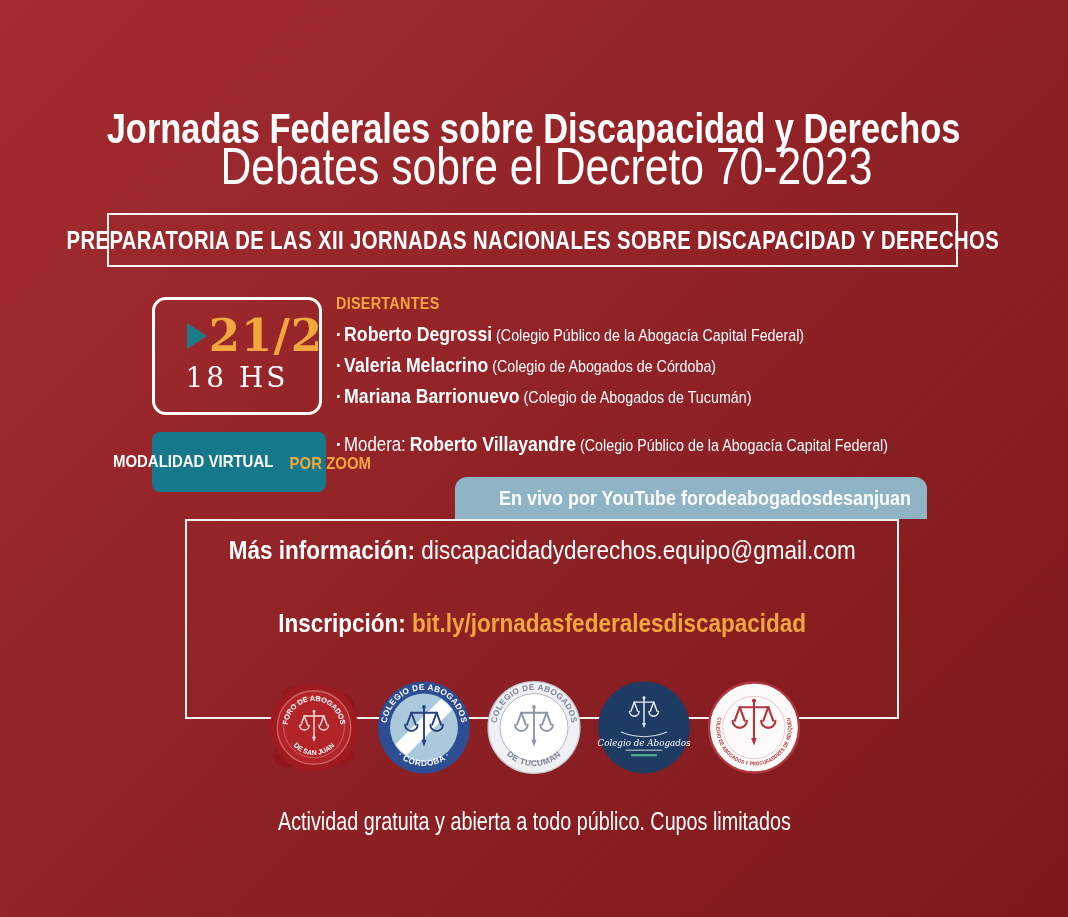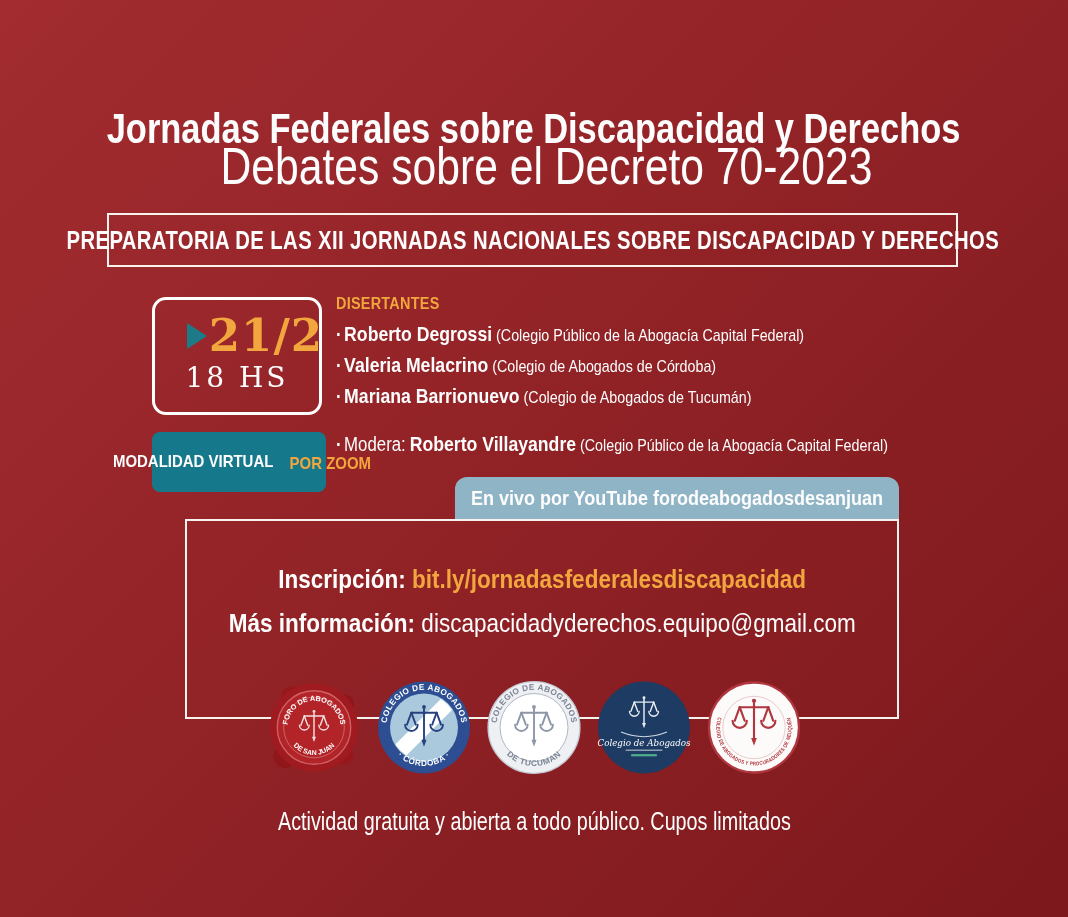--- a/index.html
+++ b/index.html
@@ -41,21 +41,21 @@
               transform:scaleX(0.9); transform-origin:0 50%; }
   .sp-line  { font-size:17px; line-height:29px; transform:scaleX(0.84); transform-origin:0 50%; white-space:nowrap; }
   .sp-line .bullet { font-weight:700; font-size:20px; margin-right:3px; }
   .sp-line .nm { font-weight:700; font-size:21px; }
   .sp-line .pfx { font-size:20px; font-weight:400; }
   .aff { font-size:17px; font-weight:400; }
   .moderator { margin-top:17px; }
 
   .youtube-bar { position:absolute; left:455px; top:477px; width:444px; height:42px;
                  background:#8fb4c6; border-radius:12px 12px 0 0;
-                 display:flex; align-items:center; justify-content:center; cursor:pointer; }
+                 display:flex; align-items:center; justify-content:center; cursor:pointer;padding-left:28px; }
   .youtube-bar .cx { font-size:20px; font-weight:700; transform:scaleX(0.9); }
 
   .info-box { position:absolute; left:185px; top:519px; width:714px; height:200px;
               border:2px solid #f6f3ef; box-sizing:border-box; text-align:center; }
   .info-line { font-size:25px; white-space:nowrap; }
   .info-line .cx { transform:scaleX(0.9); }
   .il1 { margin-top:44px; }
   .il2 { margin-top:15px; }
   .lbl { font-weight:700; }
   .link { font-weight:700; color:#f2a63e; cursor:pointer; }
@@ -137,27 +137,27 @@
       <span class="nm">Roberto Villayandre</span>
       <span class="aff">(Colegio Público de la Abogacía Capital Federal)</span>
     </div>
   </div>
 
   <div class="youtube-bar">
     <span class="cx">En vivo por YouTube forodeabogadosdesanjuan</span>
   </div>
 
   <div class="info-box">
+    <div class="info-line il2">
+      <span class="cx"><span class="lbl">Más información:</span>
+      <span class="email">discapacidadyderechos.equipo@gmail.com</span></span>
+    </div>
     <div class="info-line il1">
       <span class="cx"><span class="lbl">Inscripción:</span>
       <span class="link">bit.ly/jornadasfederalesdiscapacidad</span></span>
-    </div>
-    <div class="info-line il2">
-      <span class="cx"><span class="lbl">Más información:</span>
-      <span class="email">discapacidadyderechos.equipo@gmail.com</span></span>
     </div>
   </div>
 
   <div class="logos">
 
     <svg class="logo" viewBox="0 0 110 110">
       <circle cx="24" cy="86" r="13" fill="#8f161a"></circle>
       <circle cx="88" cy="30" r="11" fill="#8f161a"></circle>
       <circle cx="30" cy="20" r="10" fill="#96181d"></circle>
       <circle cx="87" cy="84" r="11" fill="#96181d"></circle>

